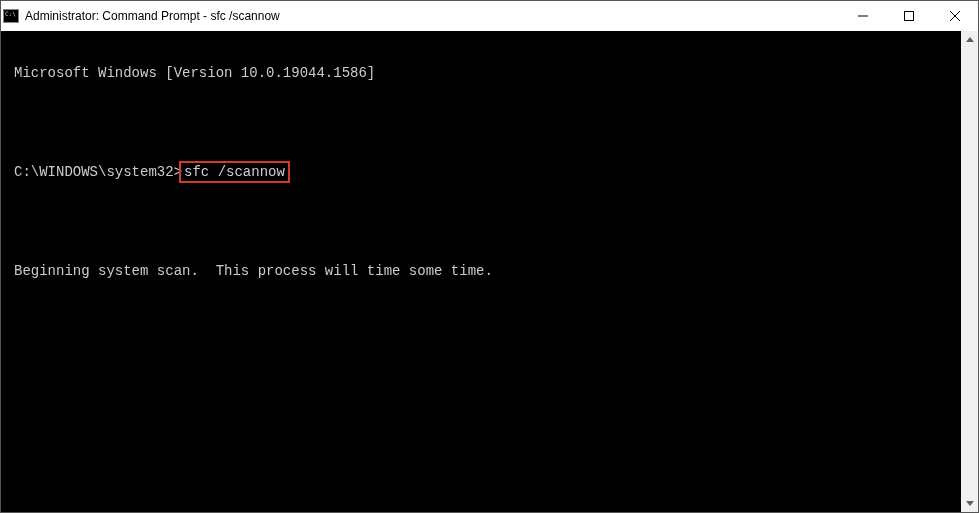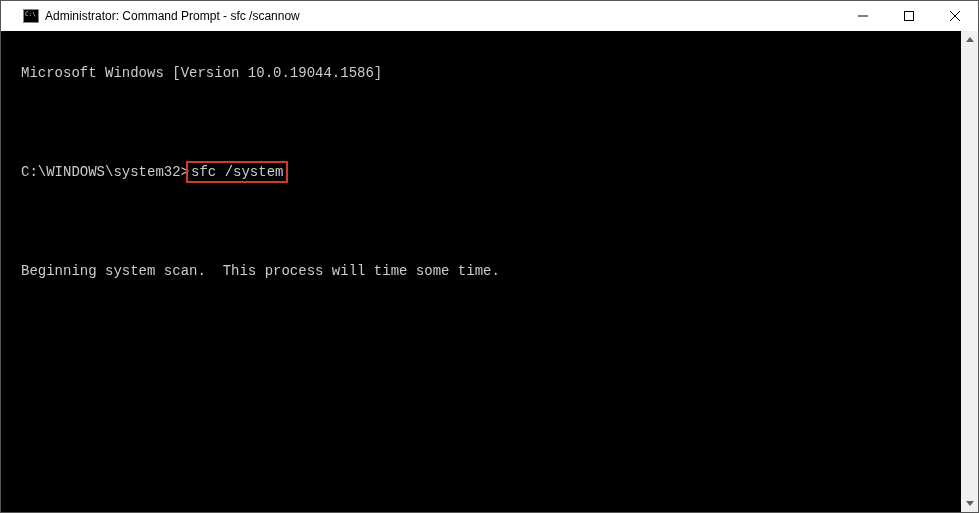--- a/index.html
+++ b/index.html
@@ -20,21 +20,21 @@
       border: 1px solid #555;
       display: flex;
       flex-direction: column;
       background: #fff;
     }
     .titlebar {
       height: 30px;
       background: #fff;
       display: flex;
       align-items: center;
-      padding-left: 22px;
+      padding-left: 2px;
       font-size: 12px;
       color: #000;
     }
     .titlebar-icon {
       width: 16px;
       height: 14px;
       background: #000;
       border: 1px solid #888;
       margin-right: 6px;
       position: relative;
@@ -76,21 +76,21 @@
       display: flex;
       background: #000;
     }
     .terminal {
       flex: 1;
       background: #000;
       color: #ccc;
       font-family: Consolas, "Courier New", monospace;
       font-size: 14px;
       line-height: 16px;
-      padding: 2px 20px;
+      padding: 2px 13px;
       white-space: pre;
     }
     .terminal-line {
       min-height: 16px;
     }
     .highlight-box {
       border: 2px solid #d43a2a;
       padding: 1px 3px;
       margin-left: -3px;
       display: inline-block;
@@ -138,21 +138,21 @@
             <line x1="0" y1="0" x2="10" y2="10" stroke="#000" stroke-width="1"></line>
             <line x1="10" y1="0" x2="0" y2="10" stroke="#000" stroke-width="1"></line>
           </svg>
       </div>
     </div>
   </div>
   <div class="client-area">
     <div class="terminal">
       <div class="terminal-line">Microsoft Windows [Version 10.0.19044.1586]</div>
       <div class="terminal-line"></div>
-      <div class="terminal-line"><span>C:\WINDOWS\system32&gt;</span><span class="highlight-box">sfc /system</span></div>
+      <div class="terminal-line"><span>C:\WINDOWS\system32&gt;</span><span class="highlight-box">sfc /scannow</span></div>
       <div class="terminal-line"></div>
       <div class="terminal-line">Beginning system scan.  This process will time some time.</div>
     </div>
     <div class="scrollbar">
       <div class="scroll-arrow">
         <svg width="8" height="5" viewBox="0 0 8 5">
             <path d="M4 0 L8 5 L0 5 Z" fill="#606060"></path>
           </svg>
       </div>
       <div class="scroll-track"></div>

